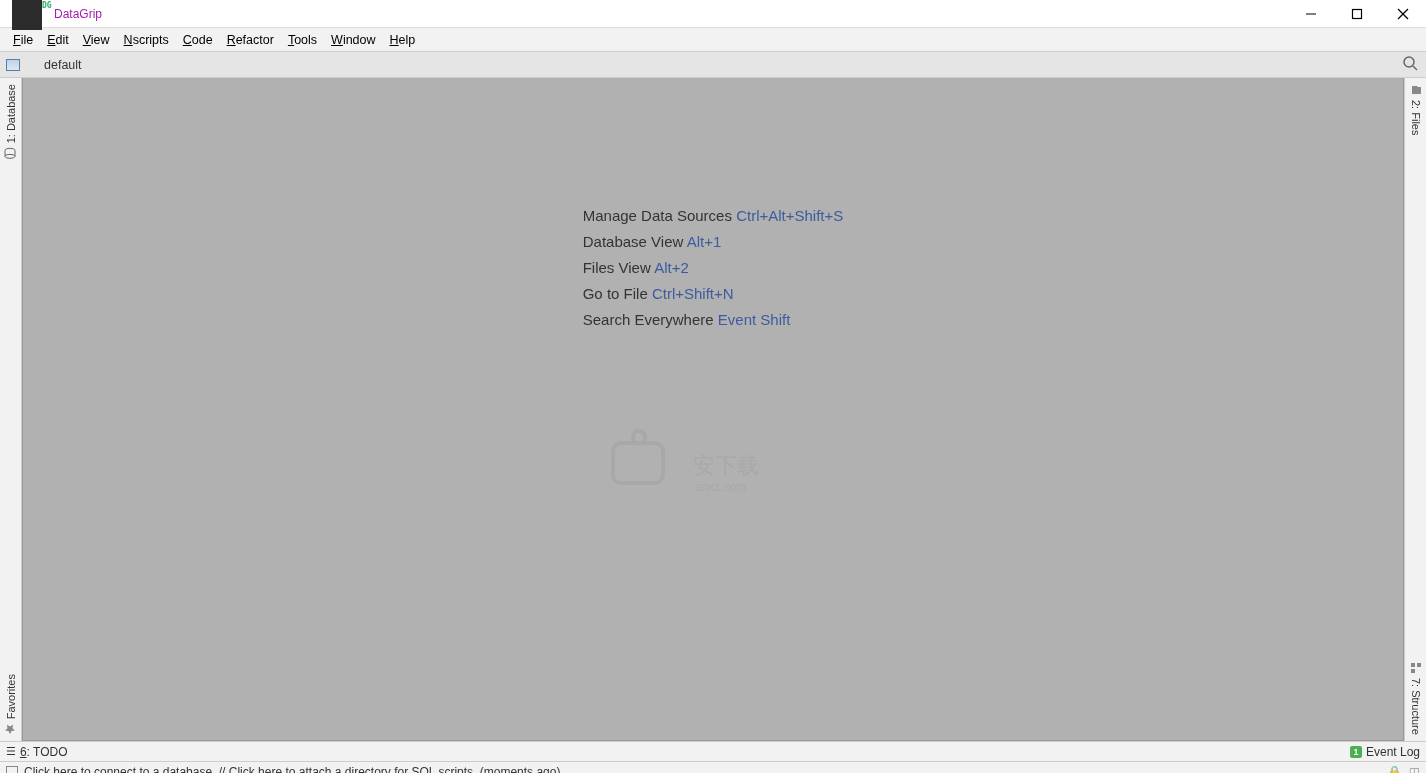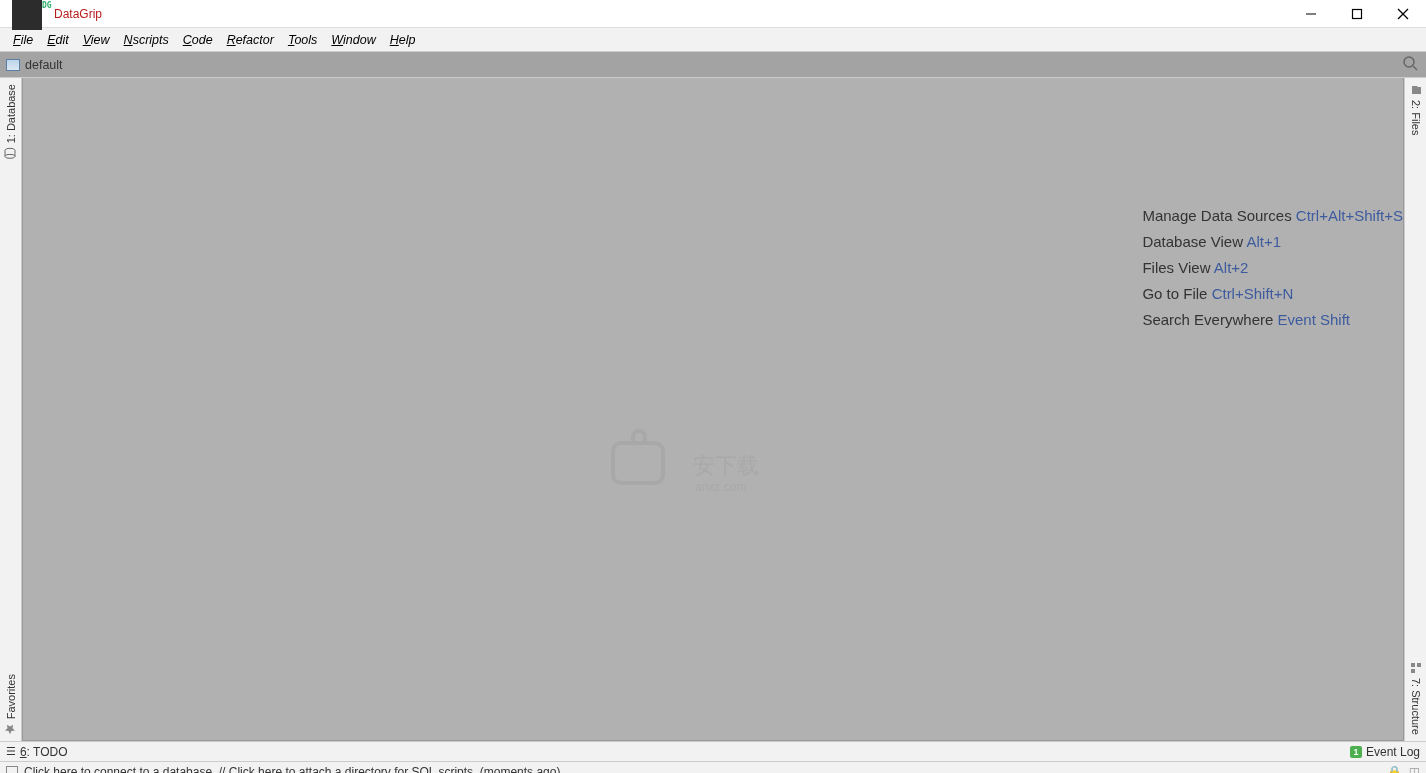--- a/index.html
+++ b/index.html
@@ -1,43 +1,43 @@
 <!DOCTYPE html>
 <html><head>
 <meta charset="utf-8">
 <style>
 * { margin: 0; padding: 0; box-sizing: border-box; font-family: "Segoe UI", Arial, sans-serif; }
 html, body { width: 1426px; height: 773px; overflow: hidden; background: #fff; }
 
 .titlebar { height: 28px; background: #fff; border-bottom: 1px solid #ddd; display: flex; align-items: center; }
 .app-icon { width: 16px; height: 32px; margin: 0 12px; background: #2c2c2c; color: #2fb06a; font: bold 8px/16px monospace; text-align: center; display: inline-block; padding-left: 30px; }
-.title-text { font-size: 12px; color: #b91c1c; }
+.title-text { font-size: 12px; color: #a21caf; }
 .win-controls { margin-left: auto; display: flex; }
 .win-btn { width: 46px; height: 28px; display: flex; align-items: center; justify-content: center; font-size: 14px; color: #000; }
 .win-btn svg { width: 12px; height: 12px; }
 
 .menubar { height: 24px; background: #f2f2f2; border-bottom: 1px solid #ccc; display: flex; align-items: center; padding-left: 6px; }
-.menu-item { padding: 2px 7px; font-size: 12.5px; color: #000; cursor: default; font-style: italic; }
+.menu-item { padding: 2px 7px; font-size: 12.5px; color: #000; cursor: default; }
 .menu-item u { text-decoration: underline; }
 
-.navbar { height: 26px; background: #a3a3a3; border-bottom: 1px solid #ccc; display: flex; align-items: center; padding-left: 6px; }
+.navbar { height: 26px; background: #e5e5e5; border-bottom: 1px solid #ccc; display: flex; align-items: center; padding-left: 6px; gap: 19px; }
 .nav-icon { width: 14px; height: 12px; border: 1px solid #5b7ea3; background: linear-gradient(#bcd4ea, #dbe8f4); margin-right: 5px; }
 .nav-text { font-size: 12.5px; color: #333; }
 .nav-search { margin-left: auto; margin-right: 8px; }
 
 .body-row { display: flex; height: 663px; }
 
 .side-left, .side-right { width: 22px; background: #f2f2f2; border-right: 1px solid #ccc; display: flex; flex-direction: column; }
 .side-right { border-right: none; border-left: 1px solid #ccc; }
 .side-tab { writing-mode: vertical-rl; font-size: 11px; color: #333; padding: 6px 3px; display: flex; align-items: center; gap: 4px; cursor: default; }
 .side-left .side-tab { transform: rotate(180deg); }
 .side-spacer { flex: 1; }
 .side-icon { width: 12px; height: 12px; }
 
-.editor-area { flex: 1; background: #b1b1b1; border: 1px solid #999; border-top: none; display: flex; flex-direction: column; align-items: flex-end; justify-content: flex-start; padding-top: 120px; position: relative; }
+.editor-area { flex: 1; background: #b1b1b1; border: 1px solid #999; border-top: none; display: flex; flex-direction: column; align-items: center; justify-content: flex-start; padding-top: 120px; position: relative; }
 .welcome-list { text-align: left; }
 .welcome-row { margin: 9px 0; font-size: 15px; color: #333; }
 .shortcut { color: #3d5b9e; }
 .drop-text { margin-top: 10px; font-size: 15px; color: #444; }
 
 .watermark { position: absolute; top: 345px; left: 50%; transform: translateX(-50%); opacity: 0.35; pointer-events: none; }
 
 .bottombar { height: 20px; background: #f2f2f2; border-top: 1px solid #ccc; display: flex; align-items: center; padding: 0 6px; font-size: 12px; color: #333; }
 .todo-icon { margin-right: 4px; font-size: 11px; }
 .event-log { margin-left: auto; display: flex; align-items: center; gap: 4px; }

